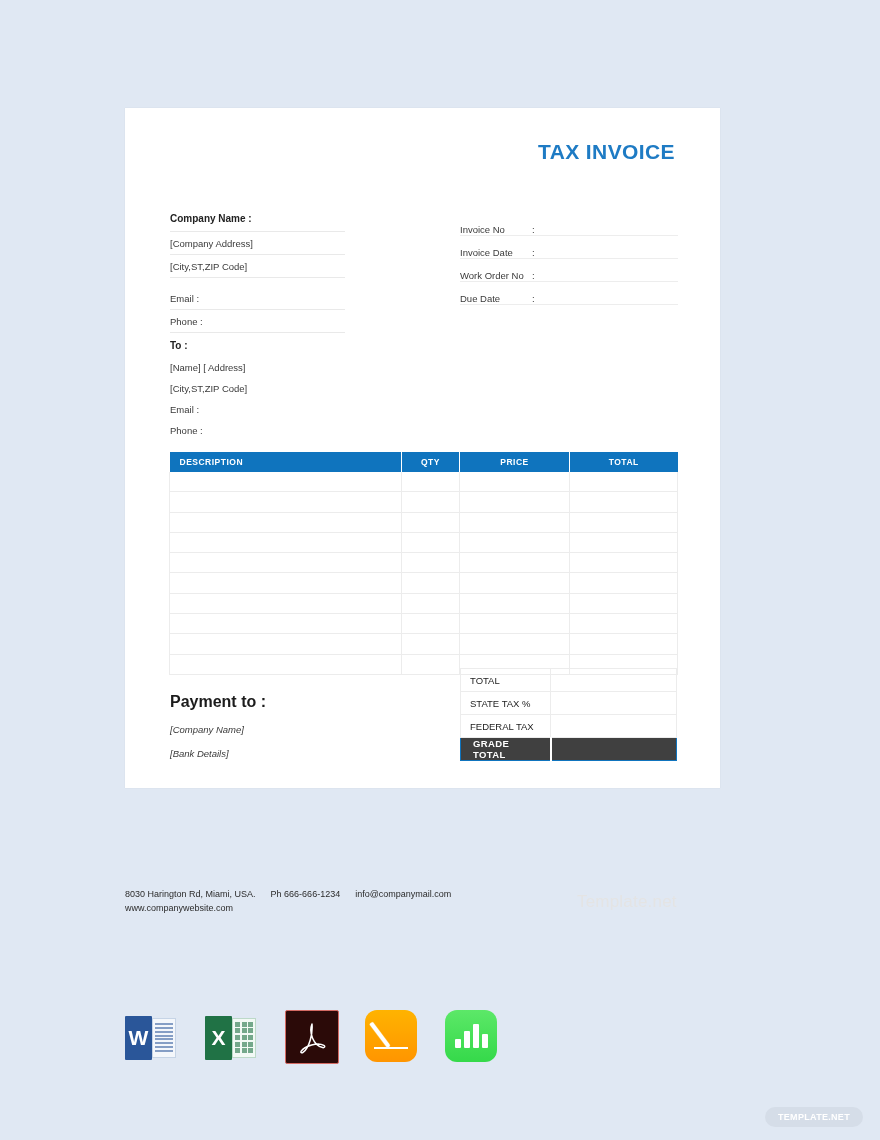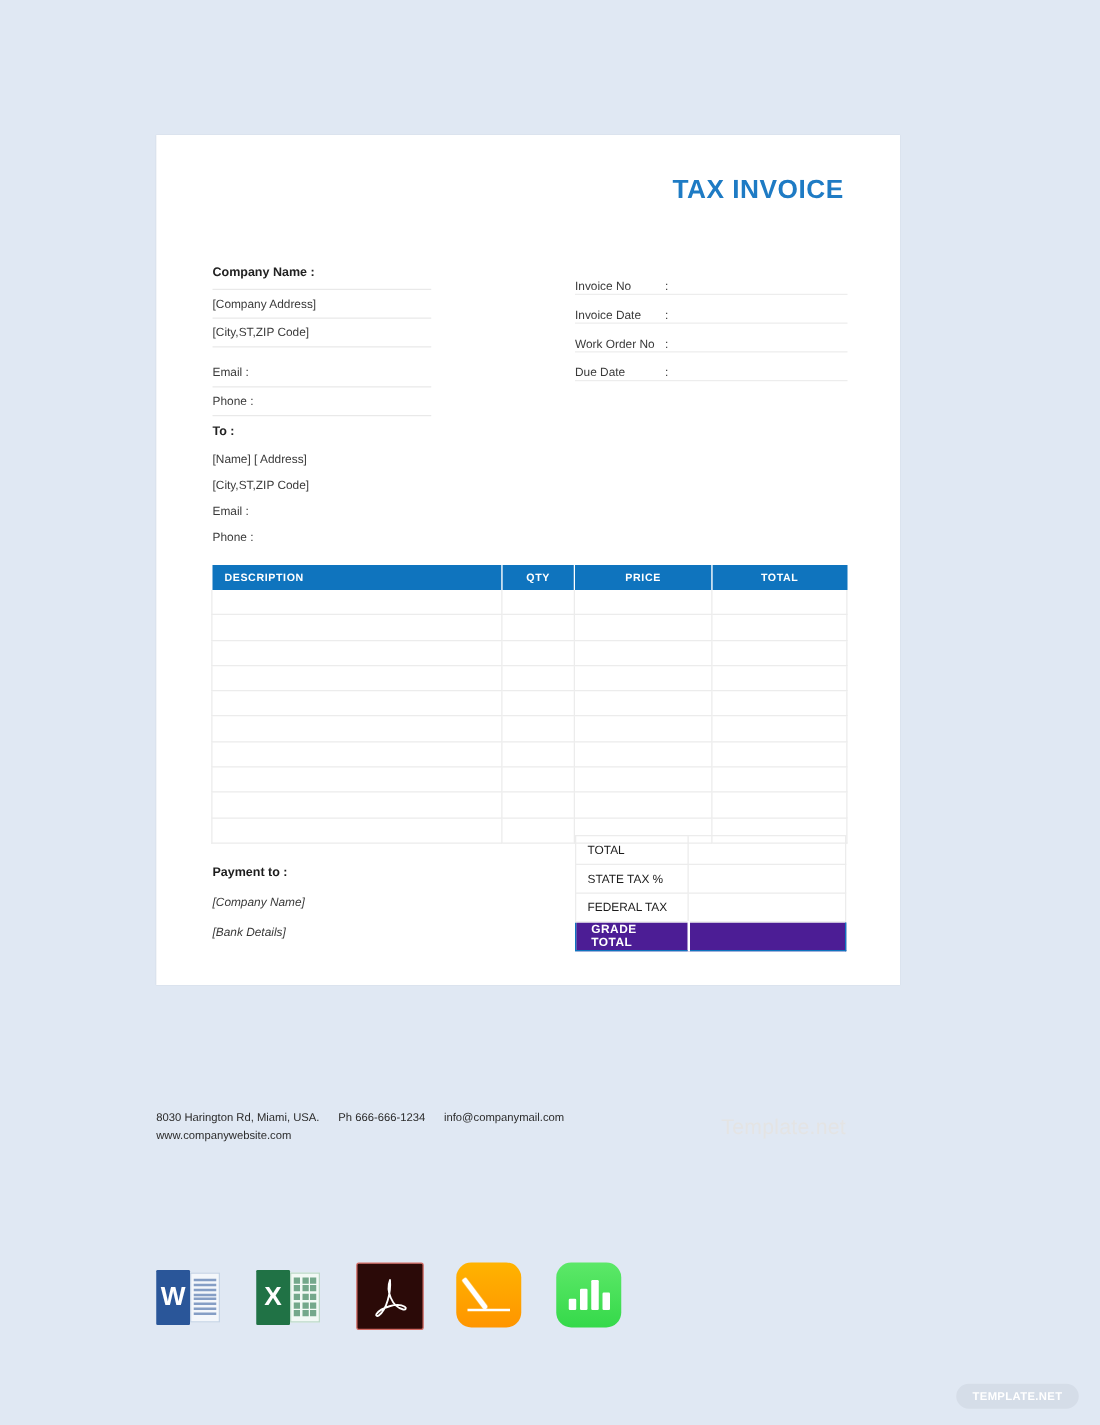--- a/index.html
+++ b/index.html
@@ -154,21 +154,21 @@
     font-size: 9.5px;
     color: #1c1c1c;
     padding: 0 9px;
   }
   .totals-label {
   }
   .totals-value {
     width: 107px;
   }
   .grade-row td {
-    background: #4c1d95;
+    background: #404040;
     border-color: #0f74be;
     color: #ffffff;
     font-weight: bold;
     letter-spacing: 0.4px;
     height: 21px;
     padding-left: 12px;
   }
   .grade-row .totals-label {
     border-right: 2px solid #ffffff;
   }
@@ -177,21 +177,21 @@
   .payment-block {
     position: absolute;
     left: 45px;
     top: 585px;
     width: 200px;
     font-size: 9.5px;
     color: #3a3a3a;
   }
   .payment-title {
     font-weight: bold;
-    font-size: 10px;
+    font-size: 16px;
     color: #1c1c1c;
     margin-bottom: 13px;
   }
   .payment-line {
     margin-bottom: 13px;
     font-style: italic;
   }
 
   
   .footer {

